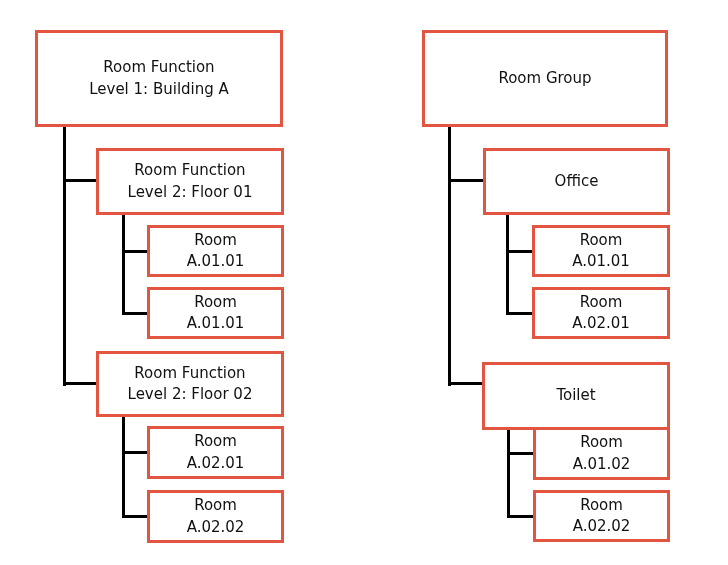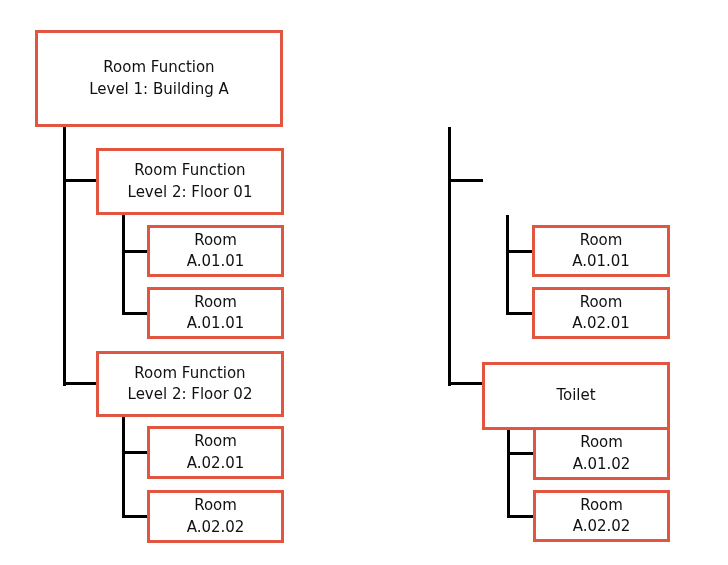--- a/index.html
+++ b/index.html
@@ -72,21 +72,23 @@
   <div class="line" style="left:63px; top:127px; width:3px; height:259px;"></div>
   <div class="line" style="left:63px; top:179px; width:33px; height:3px;"></div>
   <div class="line" style="left:63px; top:382px; width:33px; height:3px;"></div>
   <div class="line" style="left:122px; top:215px; width:3px; height:100px;"></div>
   <div class="line" style="left:122px; top:250px; width:25px; height:3px;"></div>
   <div class="line" style="left:122px; top:312px; width:25px; height:3px;"></div>
   <div class="line" style="left:122px; top:417px; width:3px; height:101px;"></div>
   <div class="line" style="left:122px; top:451px; width:25px; height:3px;"></div>
   <div class="line" style="left:122px; top:515px; width:25px; height:3px;"></div>
 
+  <div class="node" style="left:422px; top:30px; width:246px; height:97px;">Room Group</div>
 
+  <div class="node" style="left:483px; top:148px; width:187px; height:67px;">Office</div>
 
   <div class="node" style="left:532px; top:225px; width:138px; height:52px;">Room
 A.01.01</div>
 
   <div class="node" style="left:532px; top:287px; width:138px; height:52px;">Room
 A.02.01</div>
 
   <div class="node" style="left:482px; top:362px; width:188px; height:68px;">Toilet</div>
 
   <div class="node" style="left:533px; top:427px; width:137px; height:53px;">Room

